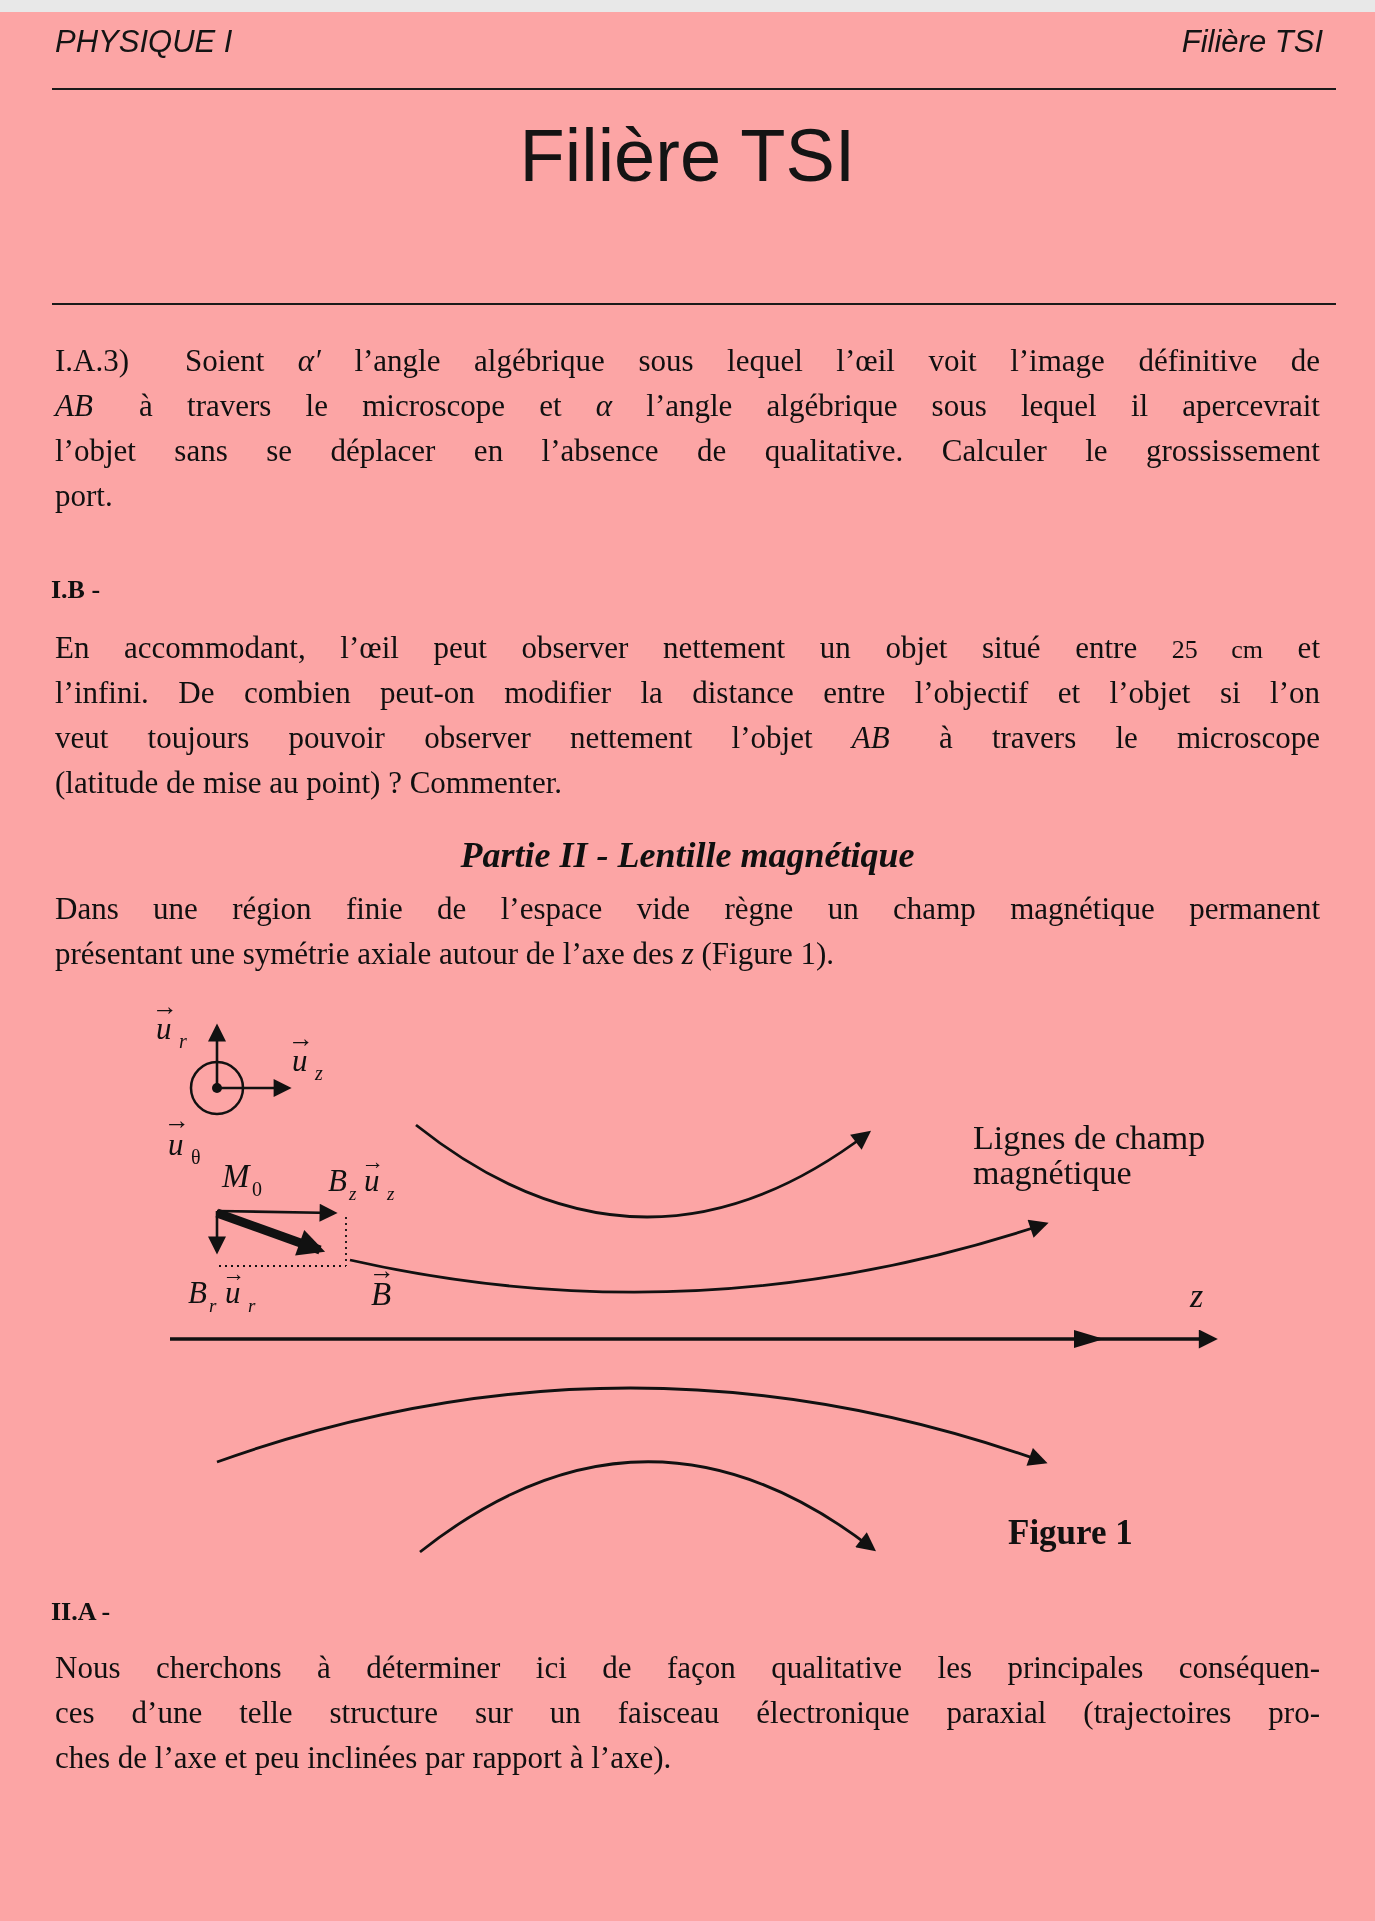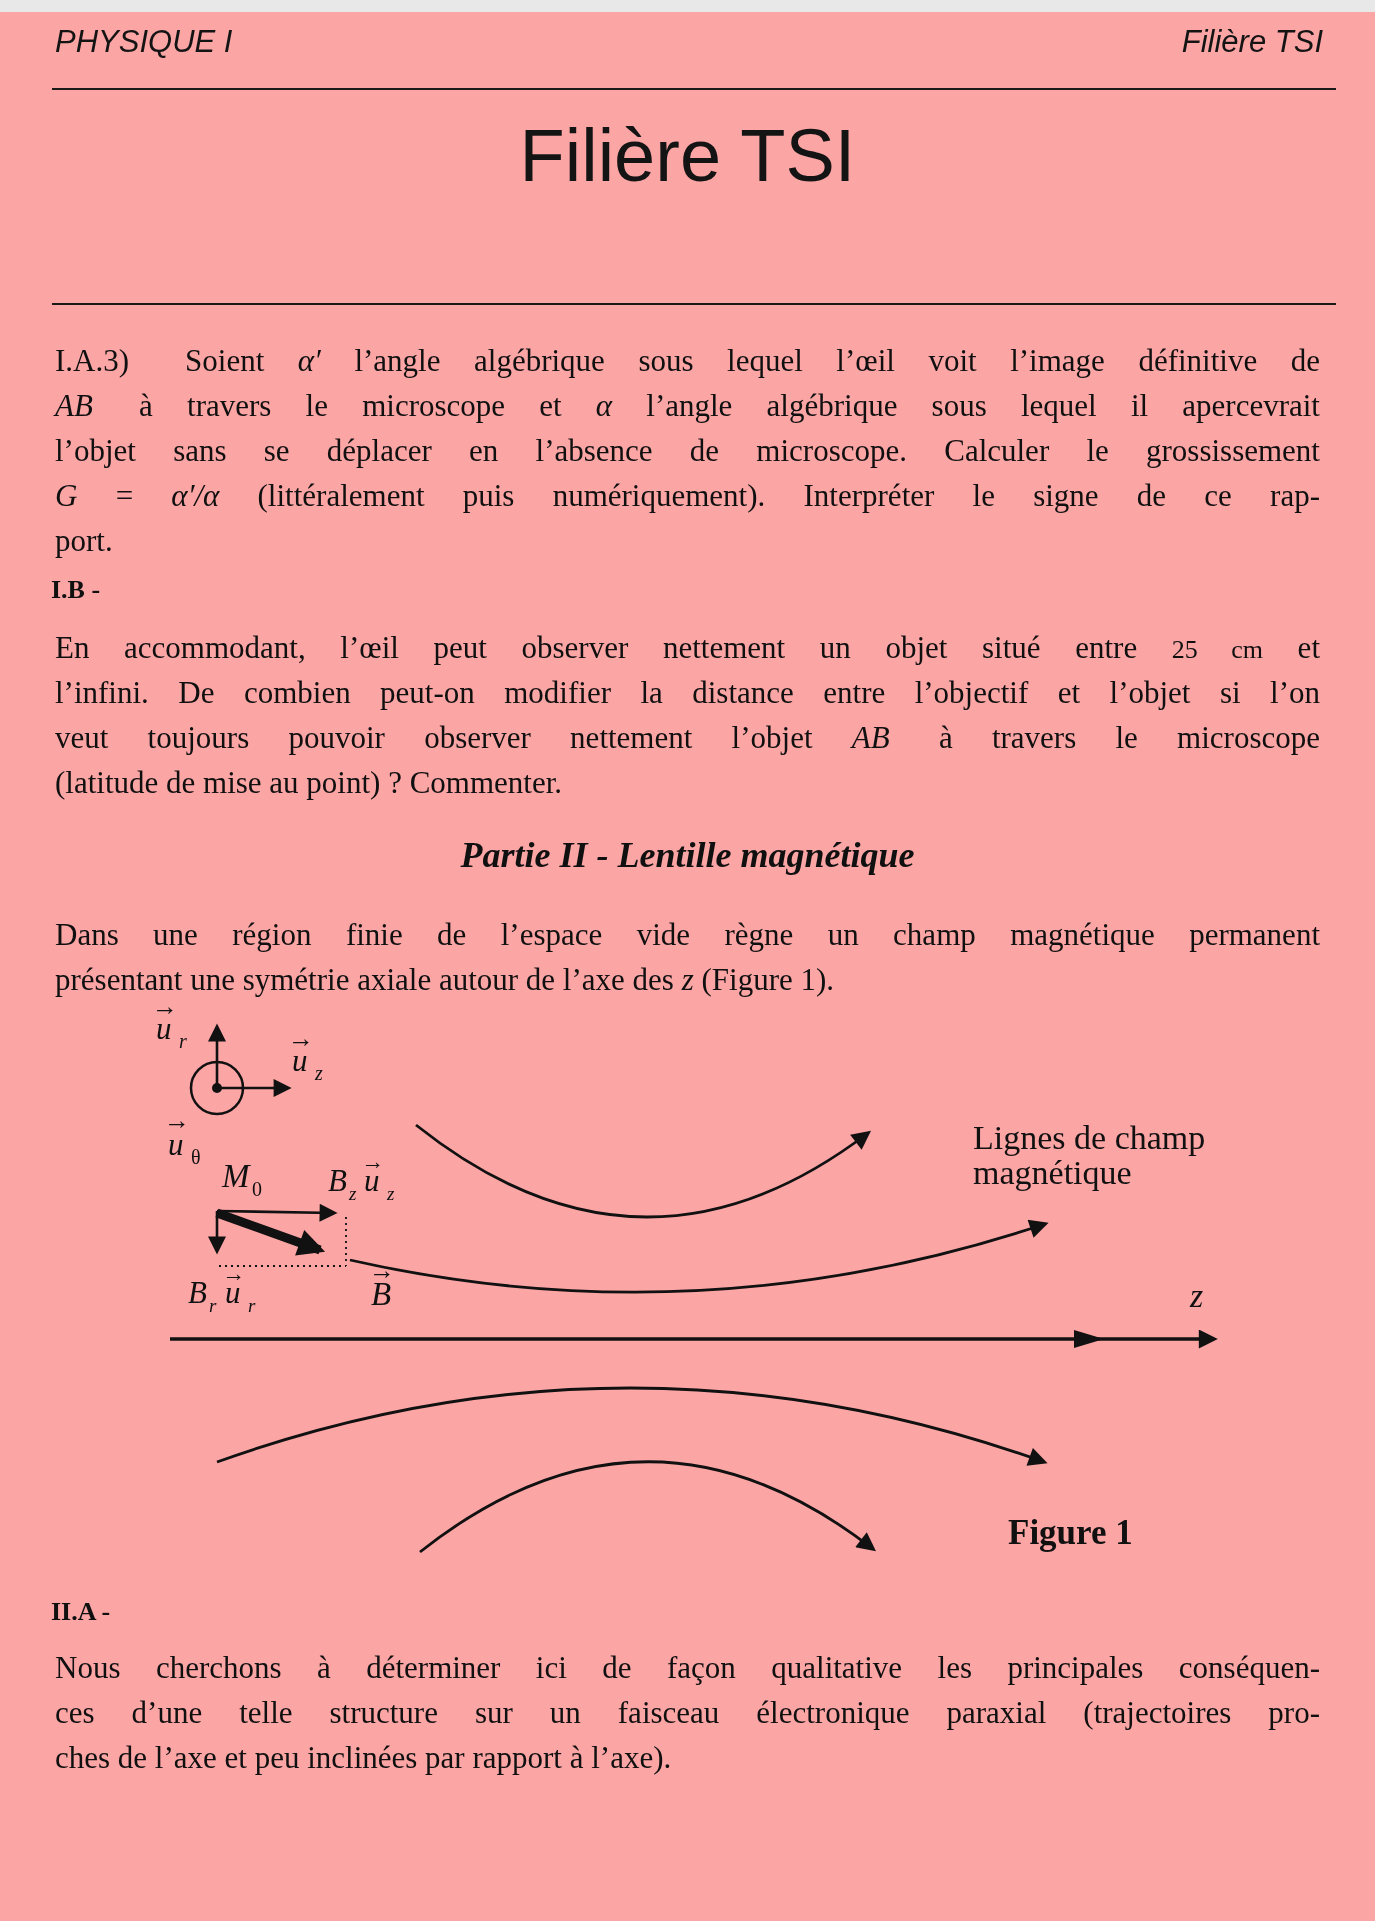--- a/index.html
+++ b/index.html
@@ -36,33 +36,32 @@
   <div class="hdr left">PHYSIQUE I</div>
   <div class="hdr right">Filière TSI</div>
   <div class="rule" style="top:76px"></div>
 
   <div class="title">Filière TSI</div>
   <div class="rule" style="top:291px"></div>
 
   <div class="para" style="top:326px">
       <div class="line"><span>I.A.3)</span><span style="display: inline-block; width: 56px;"></span><span>Soient </span><span class="it">α′</span><span> l’angle algébrique sous lequel l’œil voit l’image définitive de</span></div>
       <div class="line"><span class="it">AB</span><span style="display: inline-block; width: 12px;"></span><span> à travers le microscope et </span><span class="it">α</span><span> l’angle algébrique sous lequel il apercevrait</span></div>
-      <div class="line"><span>l’objet sans se déplacer en l’absence de microscope. Calculer le grossissement</span></div>
-      <div class="line"><span class="it">G</span><span> = </span><span class="it">α′/α</span><span> (littéralement puis numériquement). Interpréter le signe de ce rap-</span></div>
+      <div class="line"><span>l’objet sans se déplacer en l’absence de qualitative. Calculer le grossissement</span></div>
       <div class="line last"><span>port.</span></div>
     </div>
   <div class="h2" style="top:563px">I.B -</div>
   <div class="para" style="top:613px">
       <div class="line"><span>En accommodant, l’œil peut observer nettement un objet situé entre </span><span class="sm">25 cm</span><span> et</span></div>
       <div class="line"><span>l’infini. De combien peut-on modifier la distance entre l’objectif et l’objet si l’on</span></div>
       <div class="line"><span>veut toujours pouvoir observer nettement l’objet </span><span class="it">AB</span><span style="display: inline-block; width: 10px;"></span><span> à travers le microscope</span></div>
       <div class="line last"><span>(latitude de mise au point) ? Commenter.</span></div>
     </div>
   <div class="partie" style="top:822px">Partie II - Lentille magnétique</div>
-  <div class="para" style="top:900px">
+  <div class="para" style="top:874px">
       <div class="line"><span>Dans une région finie de l’espace vide règne un champ magnétique permanent</span></div>
       <div class="line last"><span>présentant une symétrie axiale autour de l’axe des </span><span class="it">z</span><span> (Figure 1).</span></div>
     </div>
 
   <svg class="fig" width="1300" height="620" viewBox="0 0 1300 620">
     <defs>
       <marker id="mS" markerUnits="userSpaceOnUse" markerWidth="22" markerHeight="18" viewBox="0 0 10 10" refX="8" refY="5" orient="auto">
         <path d="M0 0 L10 5 L0 10 z" fill="#111"></path>
       </marker>
       <marker id="mL" markerUnits="userSpaceOnUse" markerWidth="30" markerHeight="19" viewBox="0 0 10 10" refX="8" refY="5" orient="auto">

